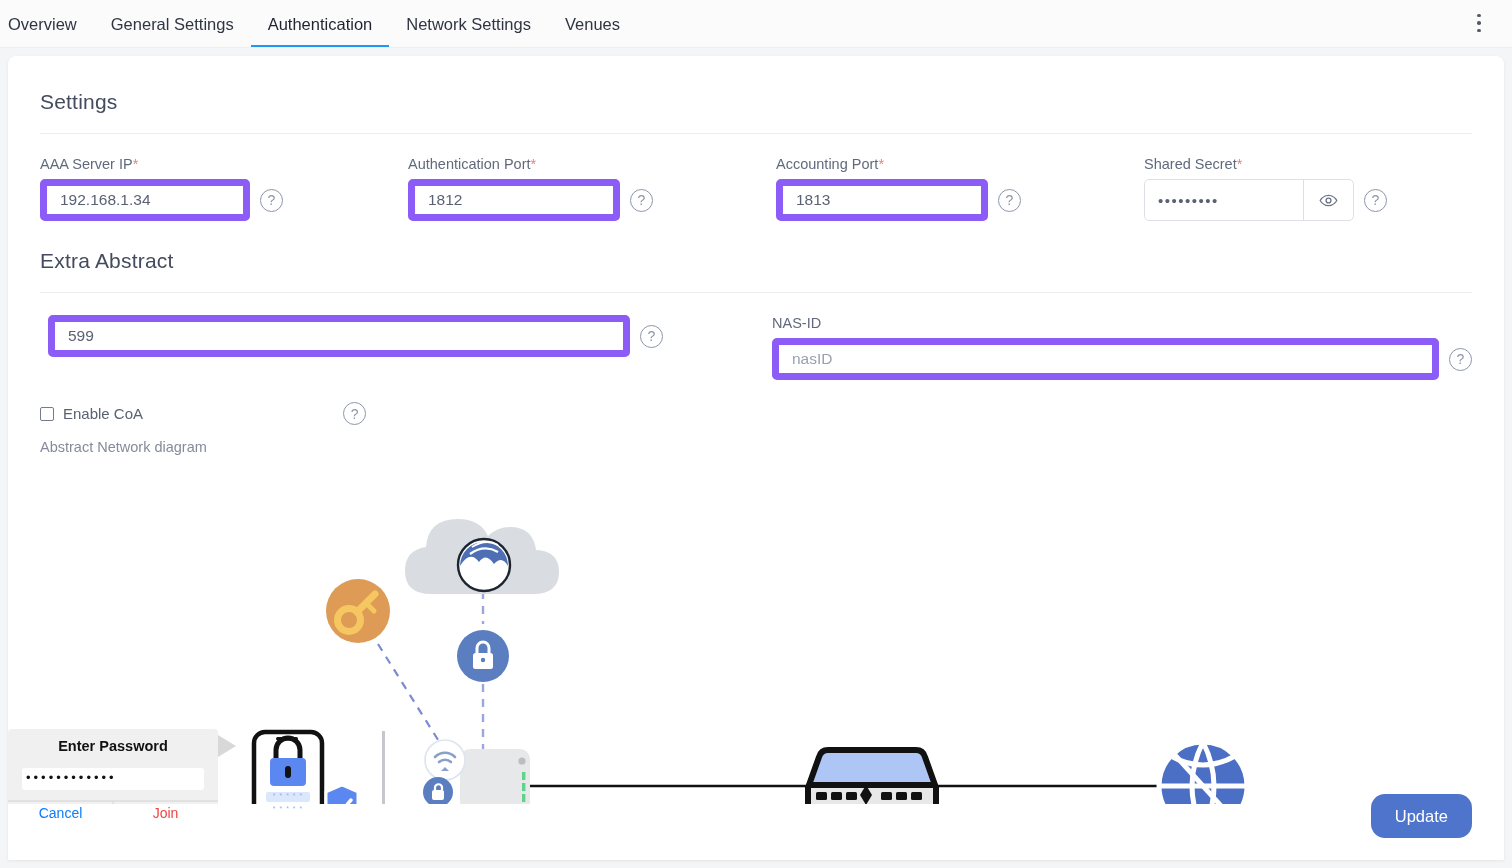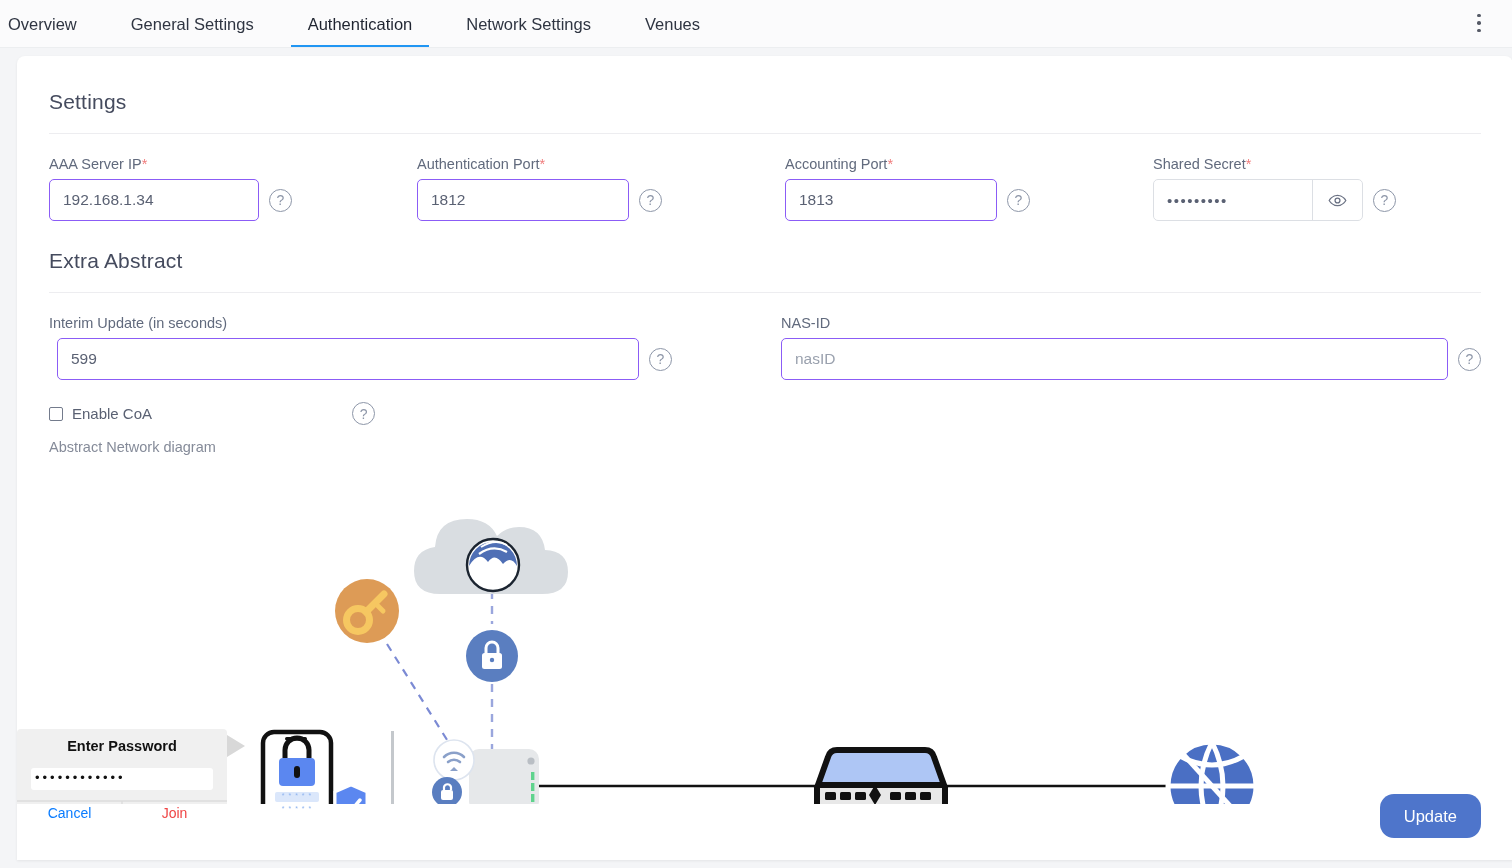--- a/index.html
+++ b/index.html
@@ -14,21 +14,21 @@
 
   
   .tabbar {
     position:relative;
     height:48px;
     background:#fbfbfc;
     display:flex;
     align-items:flex-end;
     padding:0 0 0 0;
   }
-  .tabs { display:flex; align-items:flex-end; height:48px;gap:20px; }
+  .tabs { display:flex; align-items:flex-end; height:48px; }
   .tab {
     position:relative;
     height:48px;
     display:flex; align-items:center;
     padding:0 17px;
     font-size:16.5px;
     color:#2f3542;
     cursor:pointer;
     white-space:nowrap;
   }
@@ -46,21 +46,21 @@
     gap:4px; cursor:pointer;
   }
   .kebab i { width:3.5px; height:3.5px; border-radius:50%; background:#555a66; display:block; }
   .tabbar-bottom-line {
     position:absolute; left:0; right:0; bottom:0; height:1px; background:#eceef0;
   }
 
   
   .card {
     position:absolute;
-    left:17px; top:56px;
+    left:8px; top:56px;
     width:1496px; height:804px;
     background:#ffffff;
     border-radius:8px 8px 0 0;
     box-shadow:0 1px 3px rgba(0,0,0,0.07);
     overflow:hidden;
   }
   .inner { padding:0 32px; position:relative; height:100%; }
 
   h2.section {
     font-size:21px; font-weight:400; color:#454b5e;
@@ -72,21 +72,21 @@
   .field { position:relative; }
   label.fl {
     display:block;
     font-size:14.5px; color:#616a7d; font-weight:400;
     margin-bottom:7px;
   }
   label.fl .req { color:#f07b7b; }
   .inputwrap { display:flex; align-items:center; }
   input.txt {
     height:42px;
-    border:1px solid #8b5cf6;
+    border:7px solid #8b5cf6;
     border-radius:5px;
     font-size:15.5px;
     color:#5a6173;
     padding:0 13px;
     font-family:"Liberation Sans", sans-serif;
     background:#fff;
     outline:none;
   }
   input.txt::placeholder { color:#9aa1ae; }
 
@@ -212,21 +212,20 @@
       </div>
     </div>
 
   </div>
 
   <h2 class="section" style="padding-top:28px;">Extra Abstract</h2>
   <div class="divider"></div>
 
   <div class="row" style="margin-top:22px;">
     <div class="field" style="width:736px;">
-      <label class="fl">Interim Update (in seconds)</label>
       <div class="inputwrap">
         <input class="txt" style="width: 582px; margin-left: 8px;" value="599">
         <div class="help">?</div>
       </div>
     </div>
     <div class="field" style="width:700px;">
       <label class="fl">NAS-ID</label>
       <div class="inputwrap">
         <input class="txt" style="width: 692px;" placeholder="nasID">
         <div class="help">?</div>

